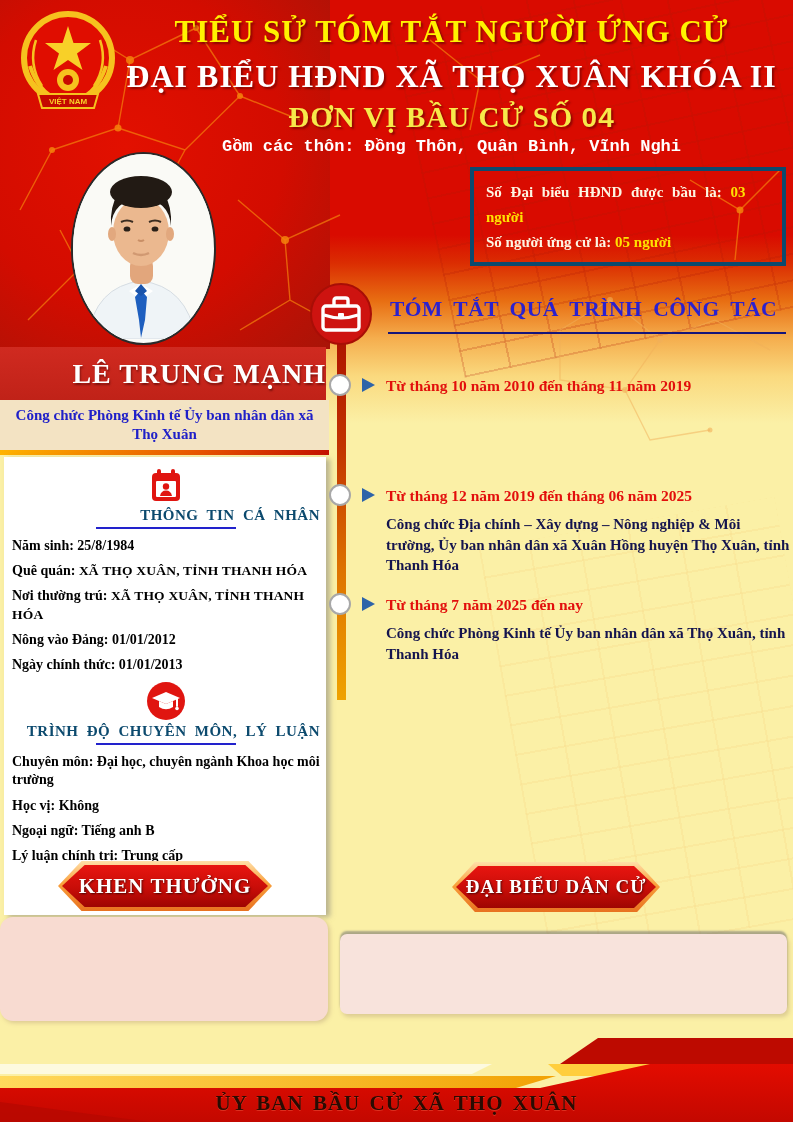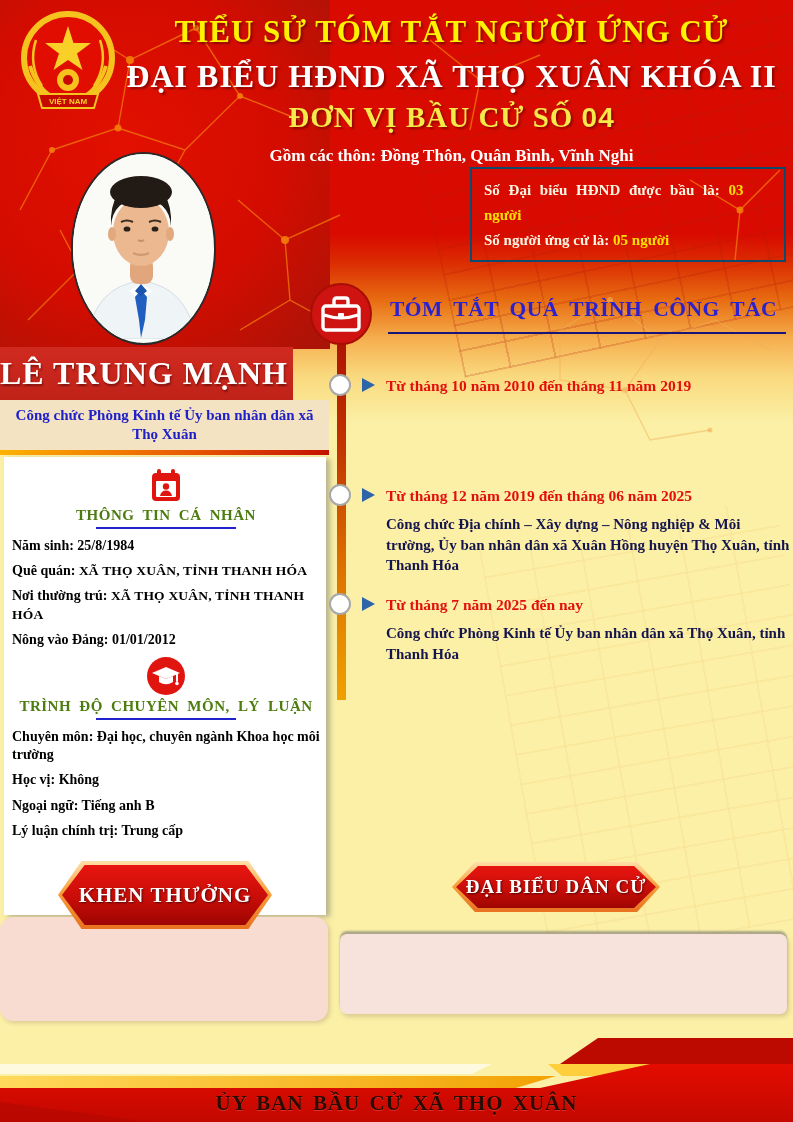--- a/index.html
+++ b/index.html
@@ -41,76 +41,76 @@
   }
   .hdr-sub{
     margin-top:8px;font-size:32px;font-weight:bold;color:#FFFFFF;letter-spacing:1px;
     text-shadow:2px 2px 2px rgba(80,0,0,.55);
   }
   .hdr-unit{
     margin-top:6px;font-size:29px;font-weight:bold;color:#F7E94A;letter-spacing:1px;
     text-shadow:2px 2px 2px rgba(80,0,0,.5);
   }
   .hdr-unit .unit-num{font-family:"Liberation Sans","DejaVu Sans",sans-serif;font-size:28px;}
-  .hdr-villages{margin-top:12px;font-size:17px;font-weight:bold;color:#FFFFFF;}
+  .hdr-villages{margin-top:3px;font-size:17px;font-weight:bold;color:#FFFFFF;font-family:Liberation Mono, monospace;}
   
   .stats{
     position:absolute;left:470px;top:167px;width:316px;z-index:3;
-    border:2px solid #0c4a6e;padding:9px 12px 8px 12px;box-sizing:border-box;
+    border:4px solid #0c4a6e;padding:9px 12px 8px 12px;box-sizing:border-box;
     color:#FDF6E3;font-size:15px;font-weight:bold;line-height:1.65;
   }
   .stats .v{color:#FFE100;}
   .stats .l1{word-spacing:5px;}
   
   .photo{
     position:absolute;left:71px;top:152px;width:141px;height:189px;z-index:3;
     border-radius:50%;border:2px solid #2A2A2A;overflow:hidden;background:#FBFBF8;
   }
   .name-banner{
-    position:absolute;left:0;top:347px;width:293px;height:53px;z-index:3;
+    position:absolute;left:0;top:347px;width:326px;height:53px;z-index:3;
     background:linear-gradient(180deg,#D02A20,#C02218);
-    display:flex;align-items:center;justify-content:flex-start;
-    color:#FFFFFF;font-size:32px;font-weight:bold;letter-spacing:1px;
+    display:flex;align-items:center;justify-content:flex-end;
+    color:#FFFFFF;font-size:28px;font-weight:bold;letter-spacing:1px;
     text-shadow:1px 2px 2px rgba(60,0,0,.5);
   }
   .pos-banner{
     position:absolute;left:0;top:400px;width:329px;height:50px;z-index:3;
     background:#F3E3C3;display:flex;align-items:center;justify-content:center;text-align:center;
     color:#2020C8;font-size:15px;font-weight:bold;line-height:1.25;padding:0 14px;box-sizing:border-box;
   }
   .pos-underline{
     position:absolute;left:0;top:450px;width:329px;height:5px;z-index:3;
     background:linear-gradient(90deg,#FFB300,#E85500 60%,#C41200);
   }
   .card{
     position:absolute;left:4px;top:457px;width:322px;height:458px;z-index:3;
     background:#FFFFFF;box-shadow:4px 2px 5px rgba(120,120,120,.5);
     box-sizing:border-box;padding:8px 6px 0 8px;
   }
   .card-icon{display:block;margin:2px auto 2px auto;}
   .card-title{
-    text-align:center;color:#4d7c0f;font-size:15px;font-weight:bold;letter-spacing:.5px;word-spacing:4px;
+    text-align:right;color:#0c4a6e;font-size:15px;font-weight:bold;letter-spacing:.5px;word-spacing:4px;
   }
   .card-title-line{width:140px;height:2px;background:#2222CC;margin:3px auto 8px auto;}
   .info-row{color:#000;font-size:14px;font-weight:bold;margin:7px 0;line-height:1.3;}
   .info-row .caps{font-size:13.5px;letter-spacing:.2px;}
   
   .hex{
     position:absolute;z-index:4;
     clip-path:polygon(0 50%,11% 0,89% 0,100% 50%,89% 100%,11% 100%);
     background:linear-gradient(180deg,#FFDFA8 0%,#F9A03C 45%,#E87220 100%);
   }
   .hex-inner{
     position:absolute;inset:4px;
     clip-path:polygon(0 50%,11% 0,89% 0,100% 50%,89% 100%,11% 100%);
     background:linear-gradient(180deg,#E81510 0%,#C80D08 55%,#9E0502 100%);
     display:flex;align-items:center;justify-content:center;
     color:#FFF;font-weight:bold;letter-spacing:1px;text-shadow:1px 1px 2px rgba(0,0,0,.6);
   }
-  .hex-awards{left:58px;top:861px;width:214px;height:68px;text-align:center;}
+  .hex-awards{left:58px;top:861px;width:214px;height:50px;text-align:center;}
   .hex-awards .hex-inner{font-size:21px;}
   .hex-elected{left:452px;top:862px;width:208px;height:50px;}
   .hex-elected .hex-inner{font-size:19px;}
   
   .pink-left{
     position:absolute;left:0px;top:917px;width:328px;height:104px;z-index:3;
     background:#F8DBD1;border-radius:13px;box-shadow:2px 2px 4px rgba(160,130,110,.35);
   }
   .pink-right{
     position:absolute;left:340px;top:934px;width:447px;height:80px;z-index:3;
@@ -280,20 +280,24 @@
       <span class="caps">XÃ THỌ XUÂN, TỈNH THANH HÓA</span>
     </div>
     <div class="info-row">
       <span>Nơi thường trú:</span>
       <span class="caps">XÃ THỌ XUÂN, TỈNH THANH HÓA</span>
     </div>
     <div class="info-row">
       <span>Nông vào Đảng:</span>
       <span>01/01/2012</span>
     </div>
+    <div class="info-row">
+      <span>Ngày chính thức:</span>
+      <span>01/01/2013</span>
+    </div>
 
     <svg class="card-icon" width="40" height="40" viewBox="0 0 40 40">
       <circle cx="20" cy="20" r="19" fill="#E01510"></circle>
       <polygon points="20,11 34,17 20,23 6,17" fill="#FFFFFF"></polygon>
       <path d="M13 20 L13 26 Q20 30.5 27 26 L27 20 L20 23 Z" fill="#FFFFFF"></path>
       <rect x="30" y="17" width="2" height="9" rx="1" fill="#FFFFFF"></rect>
       <circle cx="31" cy="27.5" r="1.8" fill="#FFFFFF"></circle>
     </svg>
     <div class="card-title">TRÌNH ĐỘ CHUYÊN MÔN, LÝ LUẬN</div>
     <div class="card-title-line"></div>

